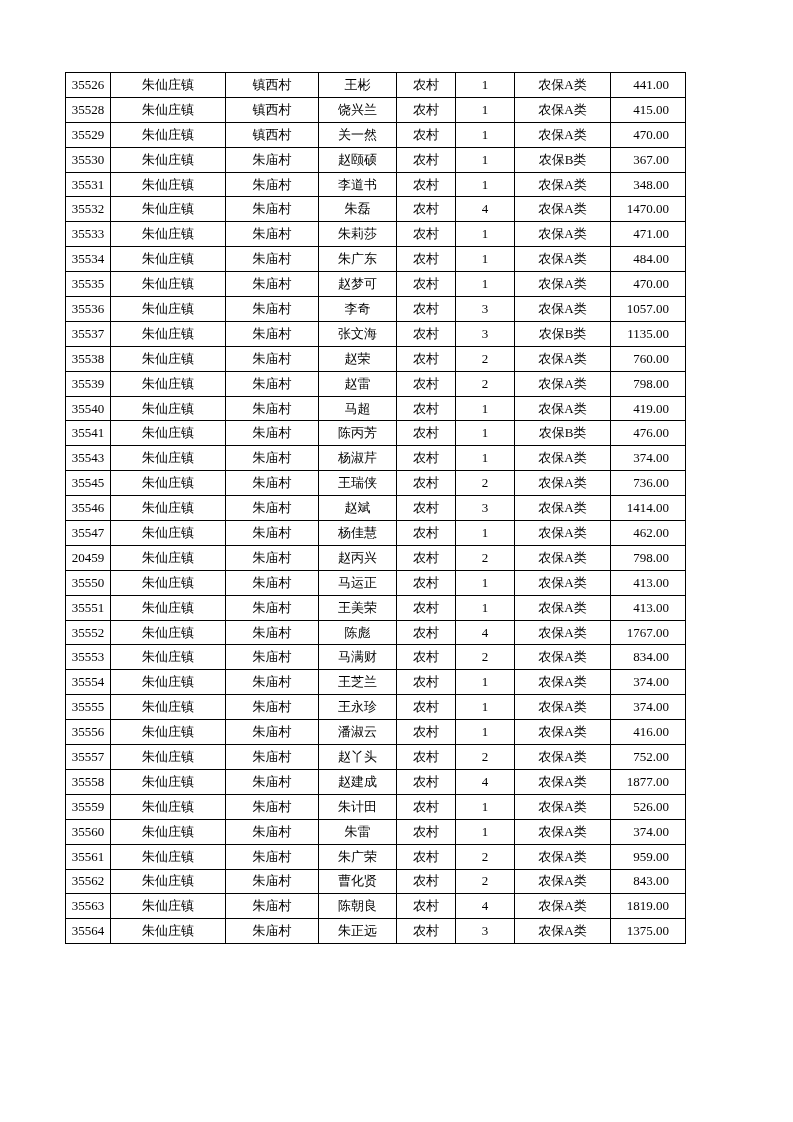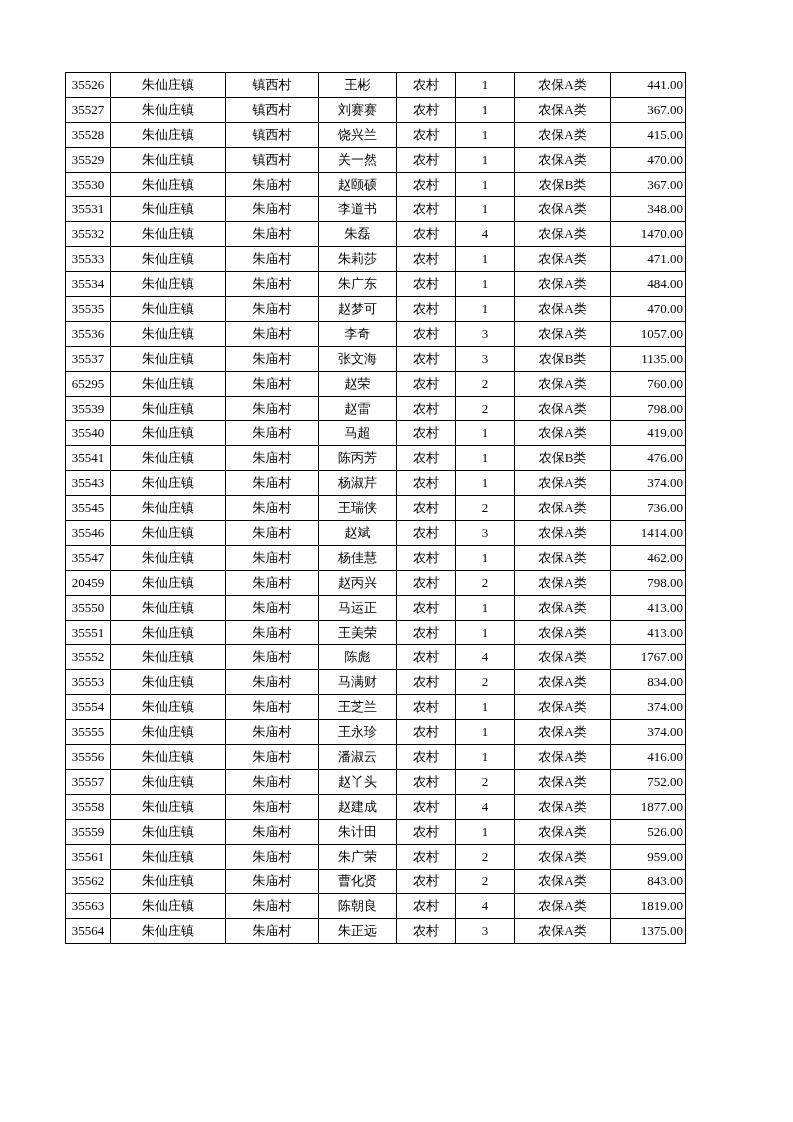--- a/index.html
+++ b/index.html
@@ -30,21 +30,21 @@
     height: 23.9px;
     padding: 0 2px;
     text-align: center;
     vertical-align: middle;
     white-space: nowrap;
     overflow: hidden;
   }
   table.data-table td.c0 { font-family: "Liberation Serif", "DejaVu Serif", serif; }
   table.data-table td.c7 {
     text-align: right;
-    padding-right: 2px;
+    padding-right: 16px;
   }
   col.w0 { width: 45px; }
   col.w1 { width: 115px; }
   col.w2 { width: 93px; }
   col.w3 { width: 78px; }
   col.w4 { width: 59px; }
   col.w5 { width: 59px; }
   col.w6 { width: 96px; }
   col.w7 { width: 75px; }
 </style>
@@ -68,30 +68,20 @@
           <td class="c0">35526</td>
           <td class="c1">朱仙庄镇</td>
           <td class="c2">镇西村</td>
           <td class="c3">王彬</td>
           <td class="c4">农村</td>
           <td class="c5">1</td>
           <td class="c6">农保A类</td>
           <td class="c7">441.00</td>
         </tr>
         <tr>
-          <td class="c0">35527</td>
-          <td class="c1">朱仙庄镇</td>
-          <td class="c2">镇西村</td>
-          <td class="c3">刘赛赛</td>
-          <td class="c4">农村</td>
-          <td class="c5">1</td>
-          <td class="c6">农保A类</td>
-          <td class="c7">367.00</td>
-        </tr>
-        <tr>
           <td class="c0">35528</td>
           <td class="c1">朱仙庄镇</td>
           <td class="c2">镇西村</td>
           <td class="c3">饶兴兰</td>
           <td class="c4">农村</td>
           <td class="c5">1</td>
           <td class="c6">农保A类</td>
           <td class="c7">415.00</td>
         </tr>
         <tr>
@@ -178,21 +168,21 @@
           <td class="c0">35537</td>
           <td class="c1">朱仙庄镇</td>
           <td class="c2">朱庙村</td>
           <td class="c3">张文海</td>
           <td class="c4">农村</td>
           <td class="c5">3</td>
           <td class="c6">农保B类</td>
           <td class="c7">1135.00</td>
         </tr>
         <tr>
-          <td class="c0">65295</td>
+          <td class="c0">35538</td>
           <td class="c1">朱仙庄镇</td>
           <td class="c2">朱庙村</td>
           <td class="c3">赵荣</td>
           <td class="c4">农村</td>
           <td class="c5">2</td>
           <td class="c6">农保A类</td>
           <td class="c7">760.00</td>
         </tr>
         <tr>
           <td class="c0">35539</td>
@@ -366,20 +356,30 @@
         </tr>
         <tr>
           <td class="c0">35559</td>
           <td class="c1">朱仙庄镇</td>
           <td class="c2">朱庙村</td>
           <td class="c3">朱计田</td>
           <td class="c4">农村</td>
           <td class="c5">1</td>
           <td class="c6">农保A类</td>
           <td class="c7">526.00</td>
+        </tr>
+        <tr>
+          <td class="c0">35560</td>
+          <td class="c1">朱仙庄镇</td>
+          <td class="c2">朱庙村</td>
+          <td class="c3">朱雷</td>
+          <td class="c4">农村</td>
+          <td class="c5">1</td>
+          <td class="c6">农保A类</td>
+          <td class="c7">374.00</td>
         </tr>
         <tr>
           <td class="c0">35561</td>
           <td class="c1">朱仙庄镇</td>
           <td class="c2">朱庙村</td>
           <td class="c3">朱广荣</td>
           <td class="c4">农村</td>
           <td class="c5">2</td>
           <td class="c6">农保A类</td>
           <td class="c7">959.00</td>

